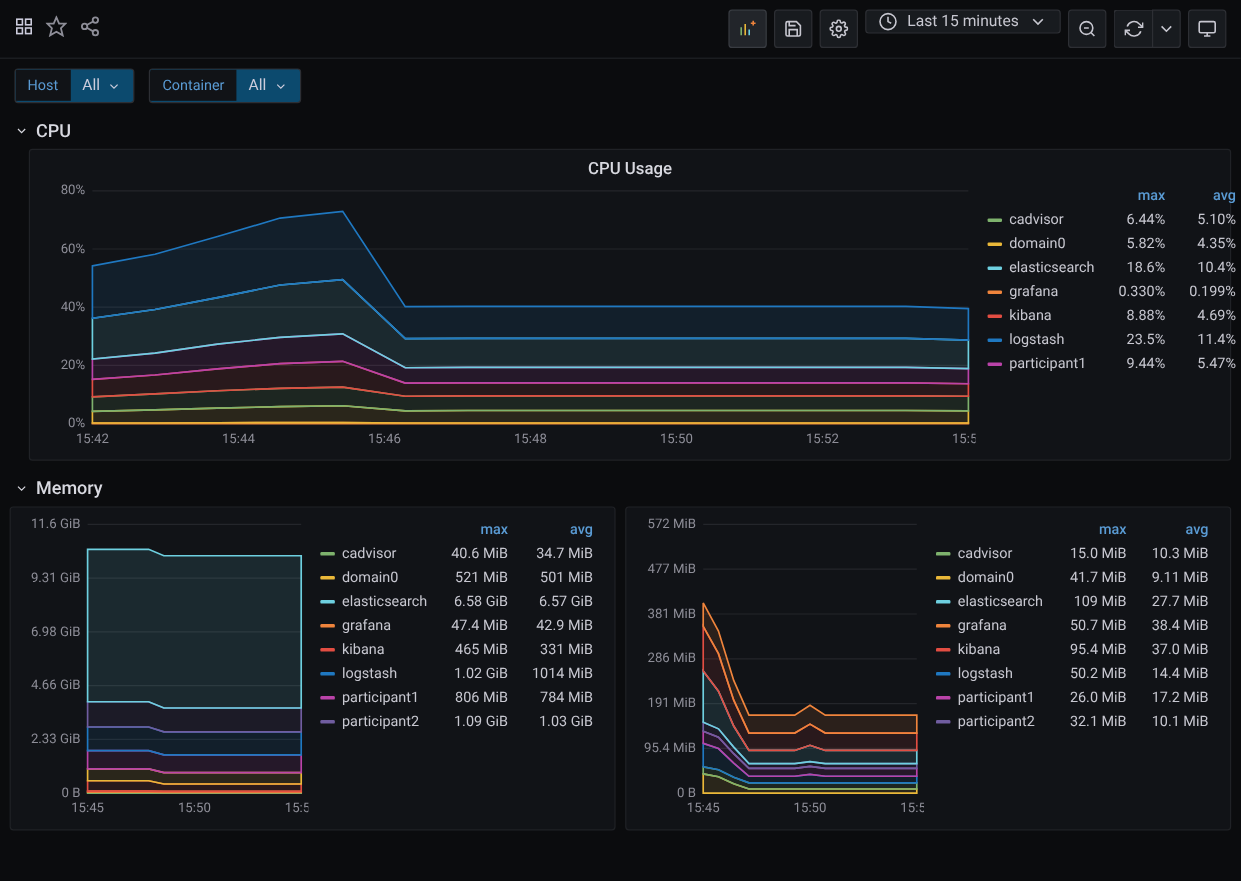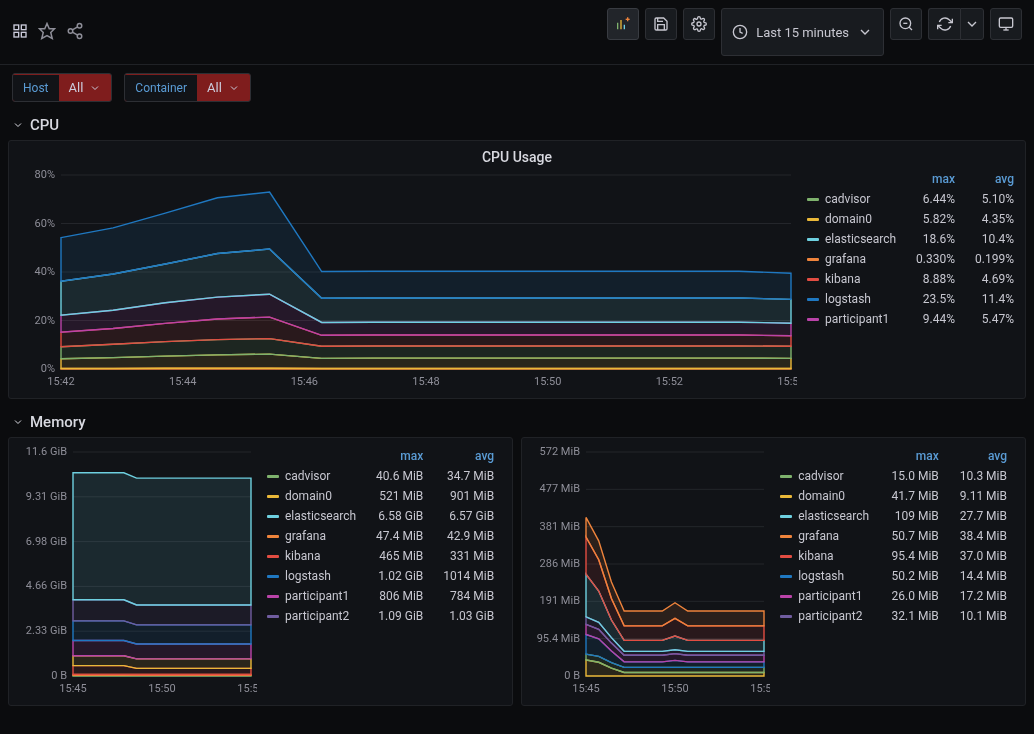--- a/index.html
+++ b/index.html
@@ -22,44 +22,44 @@
   .topbar .title-area { display: flex; align-items: center; gap: 10px; flex: 1; }
   .title-area .bc { font-size: 15px; color: #ccccdc; }
   .title-area .bc .sep { color: #8e8e98; margin: 0 4px; }
   .icon-btn {
     width: 32px; height: 32px; border: 1px solid #2d2f34; border-radius: 3px;
     display: flex; align-items: center; justify-content: center;
     color: #c7c7d0; background: #181b1f;
   }
   .icon-btn.primary { background: #22252a; border-color: #393c42; }
   .timerange {
-    height: 48px; border: 1px solid #2d2f34; border-radius: 3px;
+    height: 20px; border: 1px solid #2d2f34; border-radius: 3px;
     display: flex; align-items: center; gap: 8px; padding: 0 10px;
     color: #c7c7d0; background: #181b1f; font-size: 13px;
   }
   .btn-group { display: flex; gap: 6px; }
   .btn-group .split { display: flex; }
   .btn-group .split .icon-btn:first-child { border-top-right-radius: 0; border-bottom-right-radius: 0; border-right: none; }
   .btn-group .split .icon-btn:last-child { border-top-left-radius: 0; border-bottom-left-radius: 0; width: 24px; }
 
   .varbar { display: flex; gap: 12px; padding: 8px 12px; align-items: center; }
   .varchip {
-    display: flex; align-items: center; border: 1px solid #2d2f34; border-radius: 3px; overflow: hidden;
-    background: #7f1d1d;
+    display: flex; align-items: flex-start; border: 1px solid #2d2f34; border-radius: 3px; overflow: hidden;
+    background: #0c4a6e;
   }
   .varchip .lbl { padding: 6px 10px; color: #5a9bd4; background: #111317; font-size: 12px; }
   .varchip .val { padding: 6px 10px; display: flex; align-items: center; gap: 6px; font-size: 13px; }
 
   .section-header {
     display: flex; align-items: center; gap: 6px; padding: 6px 12px; font-size: 15px; font-weight: 500;
     color: #d8d9e0;
   }
 
   .panel {
-    margin: 0 8px 8px 8px; border: 1px solid #202226; border-radius: 3px; background: #111317;
+    margin: 0 8px 8px 24px; border: 1px solid #202226; border-radius: 3px; background: #111317;
     padding: 8px 0 6px 0;
   }
   .panel-title { text-align: center; font-size: 14px; font-weight: 500; color: #d8d9e0; margin-bottom: 4px; }
   .panel-body { display: flex; gap: 0; padding: 0 8px; }
   .chart-wrap { position: relative; }
   .legend { font-size: 12px; }
   .legend table { border-collapse: collapse; width: 100%; }
   .legend th { text-align: right; color: #5a9bd4; font-weight: 500; padding: 3px 10px; font-size: 12px; }
   .legend th.name { text-align: left; }
   .legend td { padding: 3px 10px; text-align: right; color: #c7c7d0; white-space: nowrap; }
@@ -320,21 +320,21 @@
                 <th>avg</th>
               </tr>
               <tr>
                 <td class="name"><span class="swatch" style="background:#7eb26d"></span>cadvisor</td>
                 <td>40.6 MiB</td>
                 <td>34.7 MiB</td>
               </tr>
               <tr>
                 <td class="name"><span class="swatch" style="background:#eab839"></span>domain0</td>
                 <td>521 MiB</td>
-                <td>901 MiB</td>
+                <td>501 MiB</td>
               </tr>
               <tr>
                 <td class="name"><span class="swatch" style="background:#6ed0e0"></span>elasticsearch</td>
                 <td>6.58 GiB</td>
                 <td>6.57 GiB</td>
               </tr>
               <tr>
                 <td class="name"><span class="swatch" style="background:#ef843c"></span>grafana</td>
                 <td>47.4 MiB</td>
                 <td>42.9 MiB</td>

